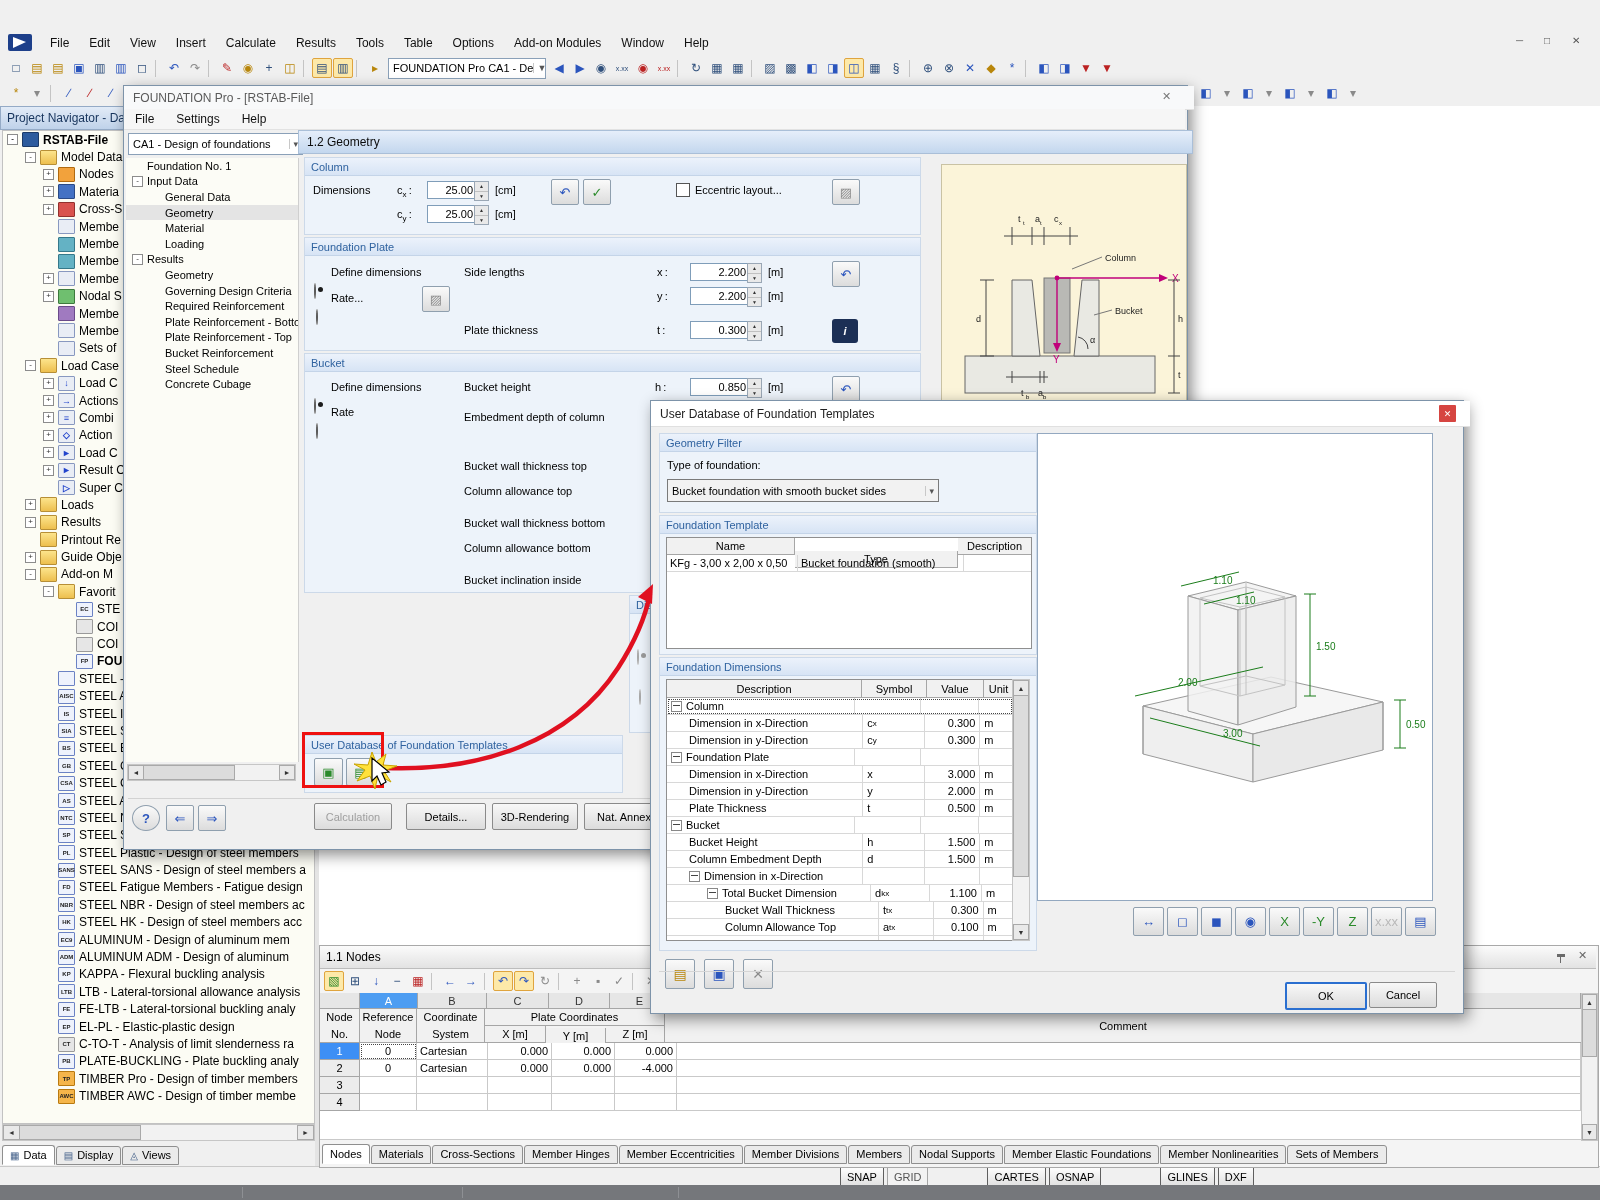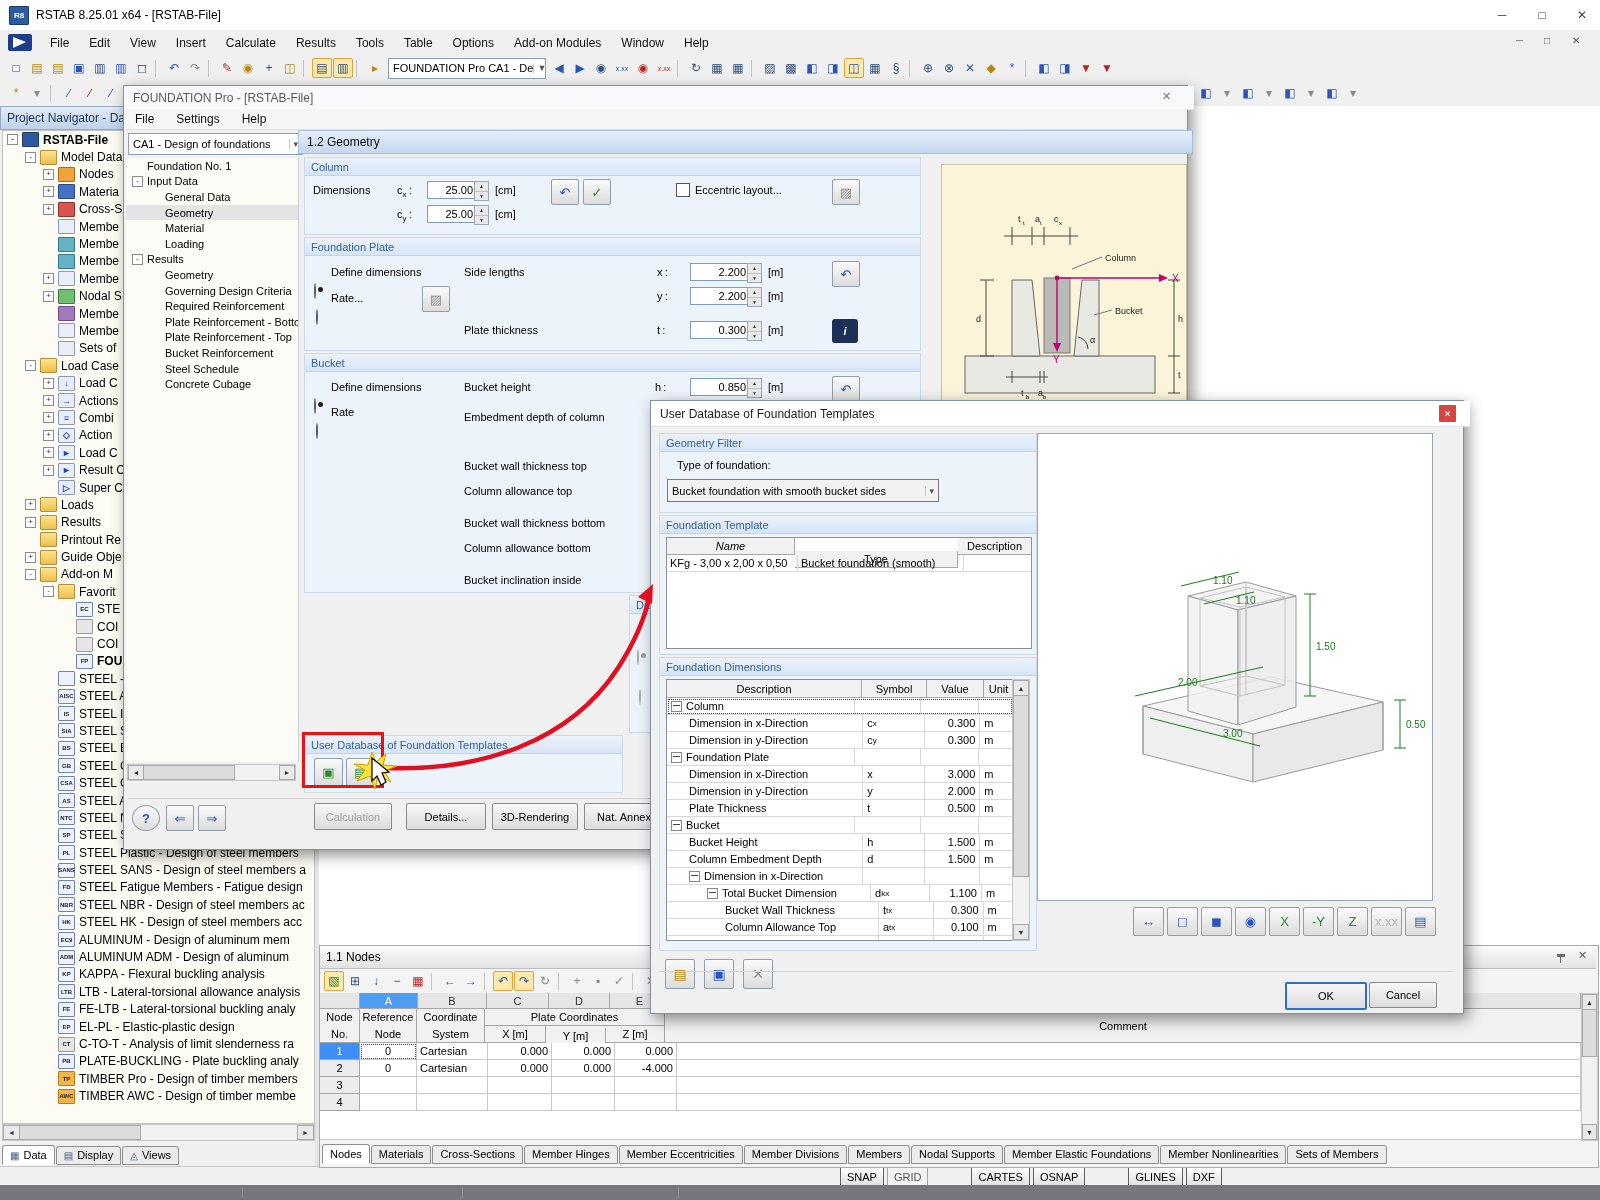--- a/index.html
+++ b/index.html
@@ -105,35 +105,28 @@
   .letter.selA{background:#4d9df2;color:#fff;}
   
   .sbar{background:#f2f2f2;border:1px solid #c6c6c6;}
   .sar{background:#e9e9e9;border:1px solid #a9a9a9;display:flex;align-items:center;justify-content:center;font-size:7px;color:#333;}
   .sthumb{background:#dcdcdc;border:1px solid #a9a9a9;}
   .pin{width:8px;height:3px;background:#6a6a6a;position:relative;display:inline-block;}
   .pin::after{content:"";position:absolute;left:3px;top:3px;width:1px;height:6px;background:#6a6a6a;}
   .statusbtn{height:18px;padding:0 6px;border:1px solid #5f5f5f;background:linear-gradient(#fdfdfd,#e0e0e0);
              font-size:11px;display:flex;align-items:center;}
   .statusbtn.on{border-color:#a5a5a5;background:#f2f2f2;color:#555;}
-  .statusbtn.gap{margin-left:40px;}
+  .statusbtn.gap{margin-left:56px;}
   .hatch{background:repeating-linear-gradient(45deg,#d9d9d9 0 3px,#cccccc 3px 6px);}
 </style>
 </head>
 <body>
 
 <div id="root">
 
-  <div class="abs titlebar flex" style="left:0;top:0;width:1600px;height:30px;">
-    <span class="abs ti i-rstab" style="left:9px;top:6px;width:18px;height:17px;font-size:8px;">R8</span>
-    <span class="abs apptitle" style="left:36px;top:8px;">RSTAB 8.25.01 x64 - [RSTAB-File]</span>
-    <span class="abs wbtn wmin" style="left:1482px;top:0;"></span>
-    <span class="abs wbtn wmax" style="left:1522px;top:0;"></span>
-    <span class="abs wbtn wclose" style="left:1562px;top:0;"></span>
-  </div>
 
   <div class="abs menubar flex" style="left:0;top:30px;width:1600px;height:25px;">
     <span class="appicon" style="margin:0 8px 0 8px;"></span>
     <div class="flex">
 
     <span class="menu-item">File</span>
         <span class="menu-item">Edit</span>
         <span class="menu-item">View</span>
         <span class="menu-item">Insert</span>
         <span class="menu-item">Calculate</span>
@@ -1303,34 +1296,34 @@
   <div class="abs dlg" style="left:650px;top:400px;width:812px;height:612px;z-index:30;">
     <div class="abs dlgtitle" style="left:0;top:0;width:810px;height:25px;background:#fff;color:#222;">
       <span>User Database of Foundation Templates</span>
     </div>
     <span class="abs" style="left:788px;top:4px;width:17px;height:17px;background:#d64541;color:#fff;display:flex;align-items:center;justify-content:center;font-size:9px;border-radius:1px;">✕</span>
 
     <div class="abs grp-box" style="left:8px;top:32px;width:376px;height:78px;">
       <div class="grp-hd">
           <span>Geometry Filter</span>
         </div>
-      <span class="abs lb" style="left:17px;top:25px;">Type of foundation:</span>
+      <span class="abs lb" style="left:7px;top:25px;">Type of foundation:</span>
       <div class="combo abs" style="left:7px;top:45px;width:262px;height:21px;background:#f2f2f2;border-color:#7a7a7a;">
         <span>Bucket foundation with smooth bucket sides</span>
           <span class="dda">▾</span>
       </div>
     </div>
 
     <div class="abs grp-box" style="left:8px;top:114px;width:376px;height:138px;">
       <div class="grp-hd">
           <span>Foundation Template</span>
         </div>
       <div class="abs" style="left:6px;top:21px;width:364px;height:110px;background:#fff;border:1px solid #8f8f8f;">
         <div class="flex" style="height:17px;">
-          <span class="thc" style="width:127px;height:16px;font-style:italic;">Name</span>
+          <span class="thc" style="width:127px;height:16px;">Name</span>
           <span class="thc" style="width:162px;height:16px;margin-top:26px;">Type</span>
           <span class="thc" style="flex:1;height:16px;border-right:none;">Description</span>
         </div>
         <div>
 
             <div class="drow">
               <span class="dc focname" style="width:127px;padding-left:3px;">KFg - 3,00 x 2,00 x 0,50</span>
               <span class="dc" style="width:162px;padding-left:3px;">Bucket foundation (smooth)</span>
               <span class="dc" style="flex:1;border-right:none;"></span>
             </div>

